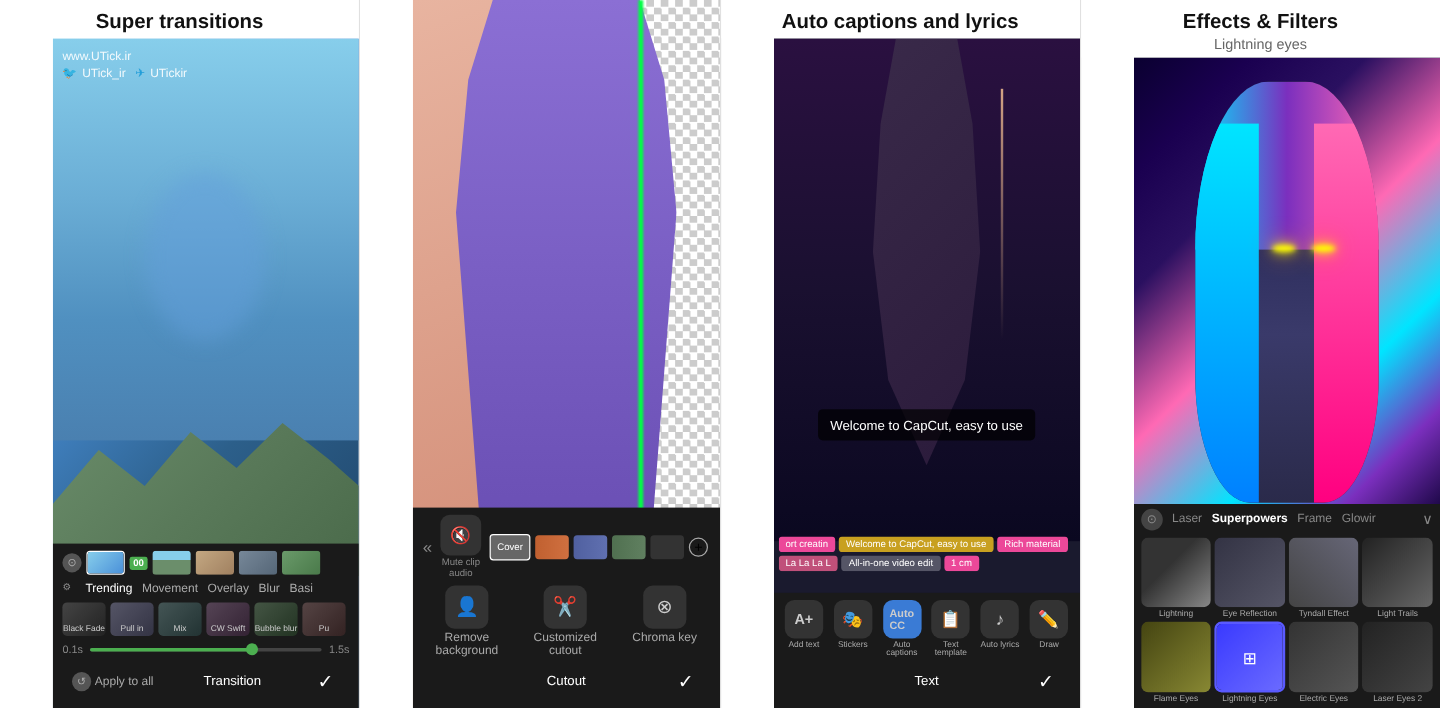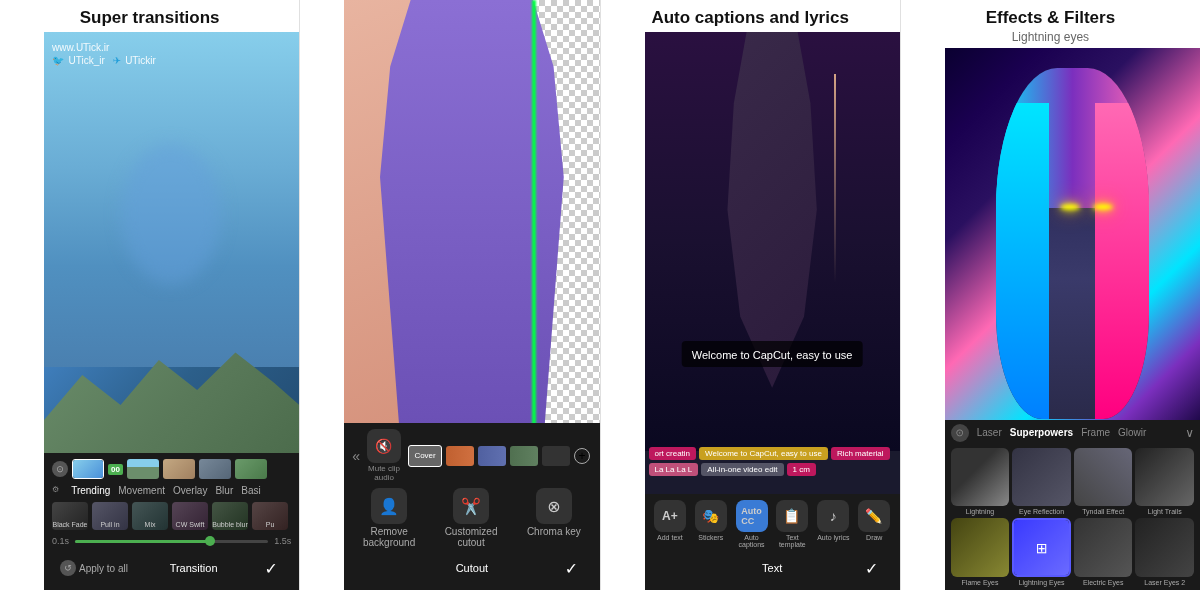--- a/index.html
+++ b/index.html
@@ -405,21 +405,21 @@
       font-size: 11px;
     }
 
     .caption-tag {
       padding: 2px 6px;
       border-radius: 3px;
       font-size: 8px;
       white-space: nowrap;
     }
 
-    .tag-brown { background: #be185d; color: #fff; }
+    .tag-brown { background: #ec4899; color: #fff; }
     .tag-yellow { background: #c8a020; color: #fff; }
     .tag-pink { background: #c0507a; color: #fff; }
     .tag-gray { background: #556; color: #fff; }
 
     .panel3-bottom {
       position: absolute;
       bottom: 0;
       left: 0;
       right: 0;
       background: #1a1a1a;

